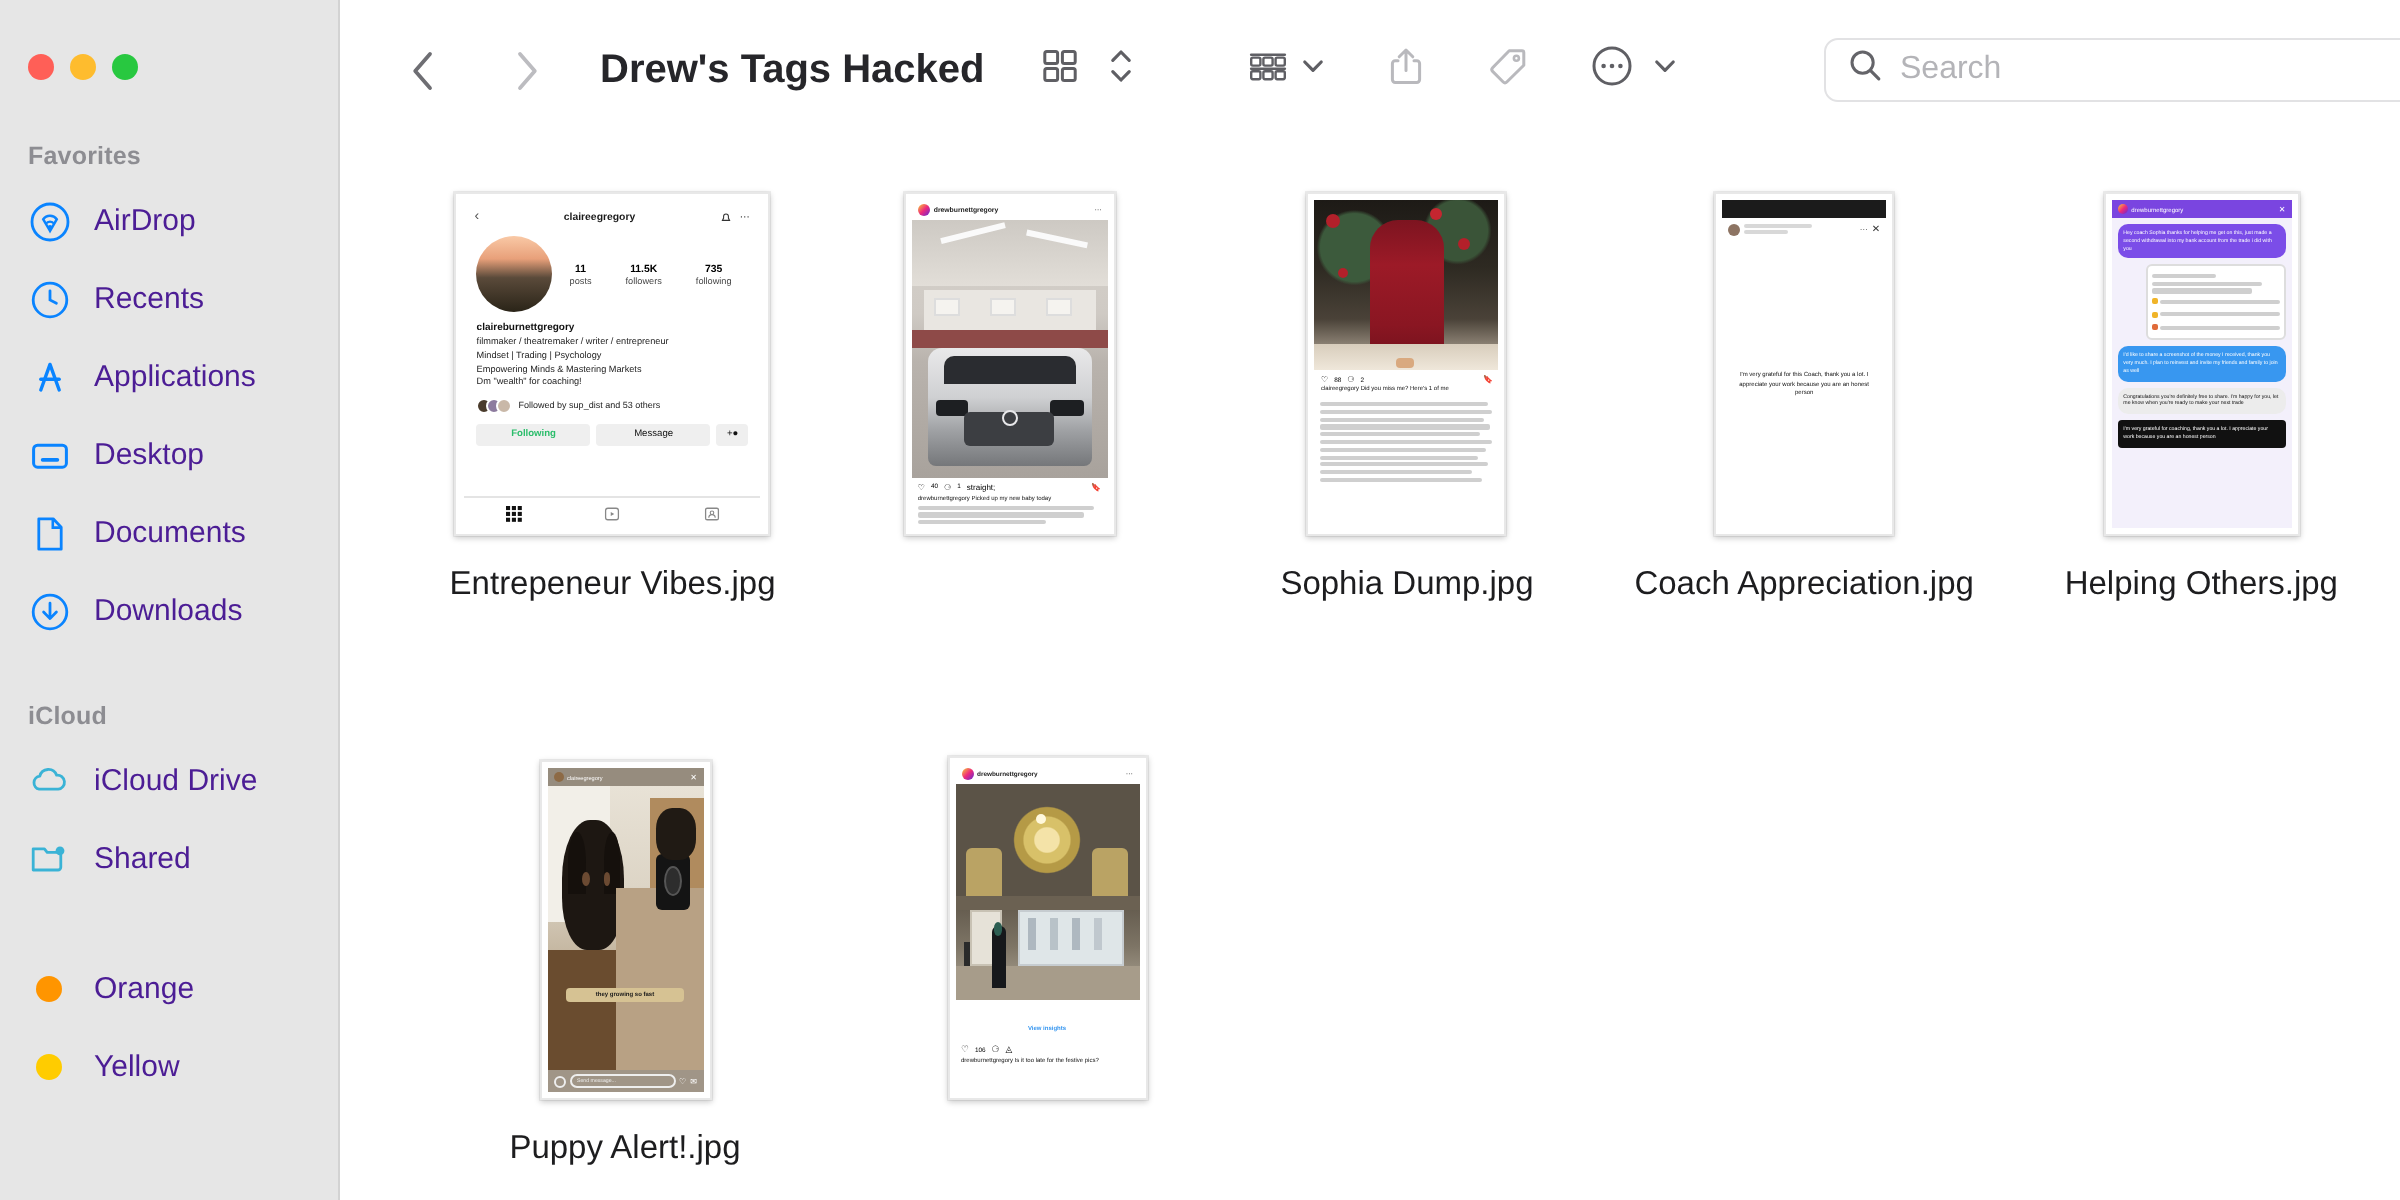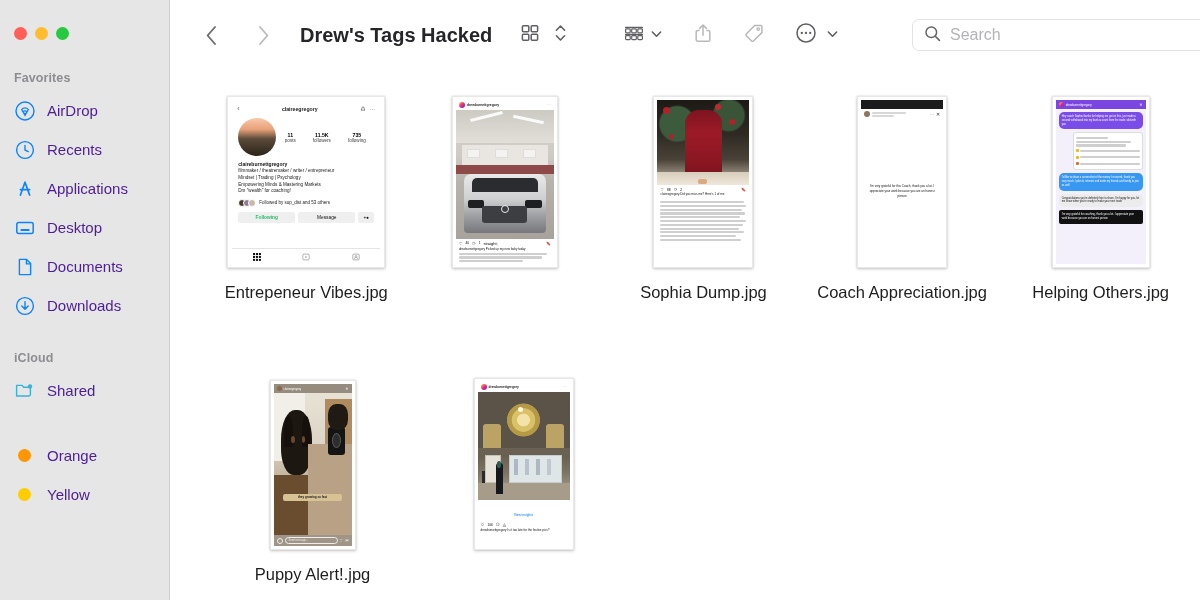--- a/index.html
+++ b/index.html
@@ -227,20 +227,28 @@
             <path d="M10 5.6 V13 M6.8 10 L10 13.3 L13.2 10" fill="none" stroke="#0a84ff" stroke-width="1.4" stroke-linecap="round" stroke-linejoin="round"></path>
           </svg>
         </span>
         <span class="sb-label">Downloads</span>
       </div>
     </div>
 
     <div class="sb-group">
       <div class="sb-section-title">iCloud</div>
 
+      <div class="sb-item">
+        <span class="sb-icon">
+          <svg width="21" height="21" viewBox="0 0 21 21">
+            <path d="M5.6 14.6 A3.3 3.3 0 0 1 5.9 8.1 A4.4 4.4 0 0 1 14.3 7.6 A3.5 3.5 0 0 1 15.1 14.6 Z" fill="none" stroke="#3ab3d6" stroke-width="1.4" stroke-linejoin="round"></path>
+          </svg>
+        </span>
+        <span class="sb-label">iCloud Drive</span>
+      </div>
 
       <div class="sb-item">
         <span class="sb-icon">
           <svg width="21" height="21" viewBox="0 0 21 21">
             <path d="M2.6 5.4 H8.2 L9.6 7.2 H15 A1.4 1.4 0 0 1 16.4 8.6 V14.6 A1.4 1.4 0 0 1 15 16 H2.6 Z" fill="none" stroke="#3ab3d6" stroke-width="1.4" stroke-linejoin="round"></path>
             <circle cx="16" cy="6.4" r="2.2" fill="#3ab3d6"></circle>
           </svg>
         </span>
         <span class="sb-label">Shared</span>
       </div>

